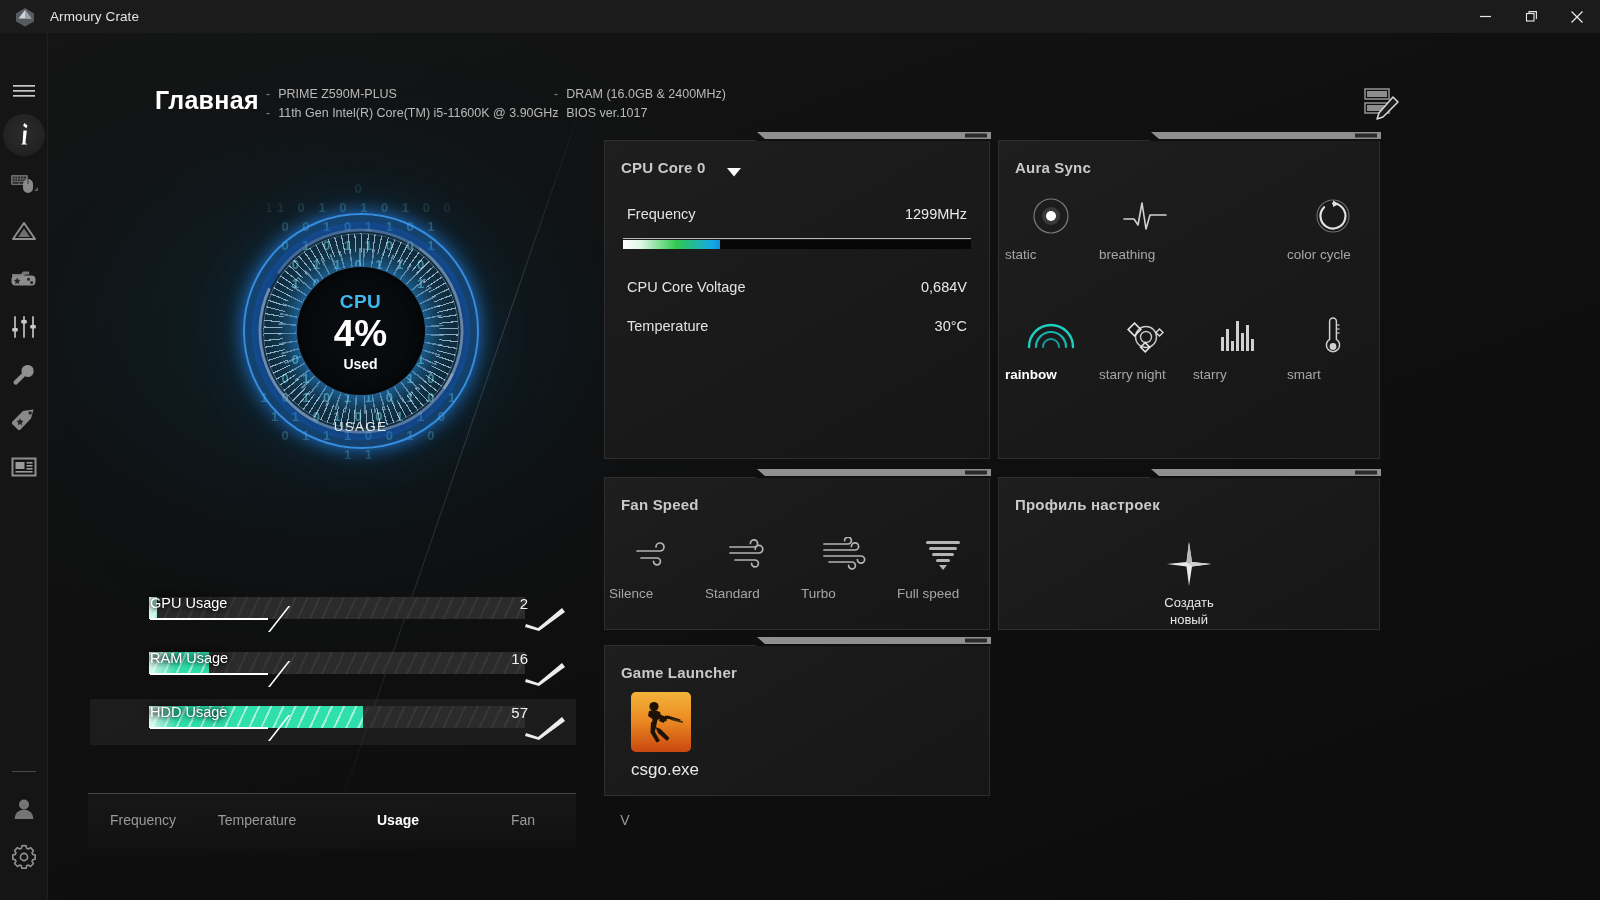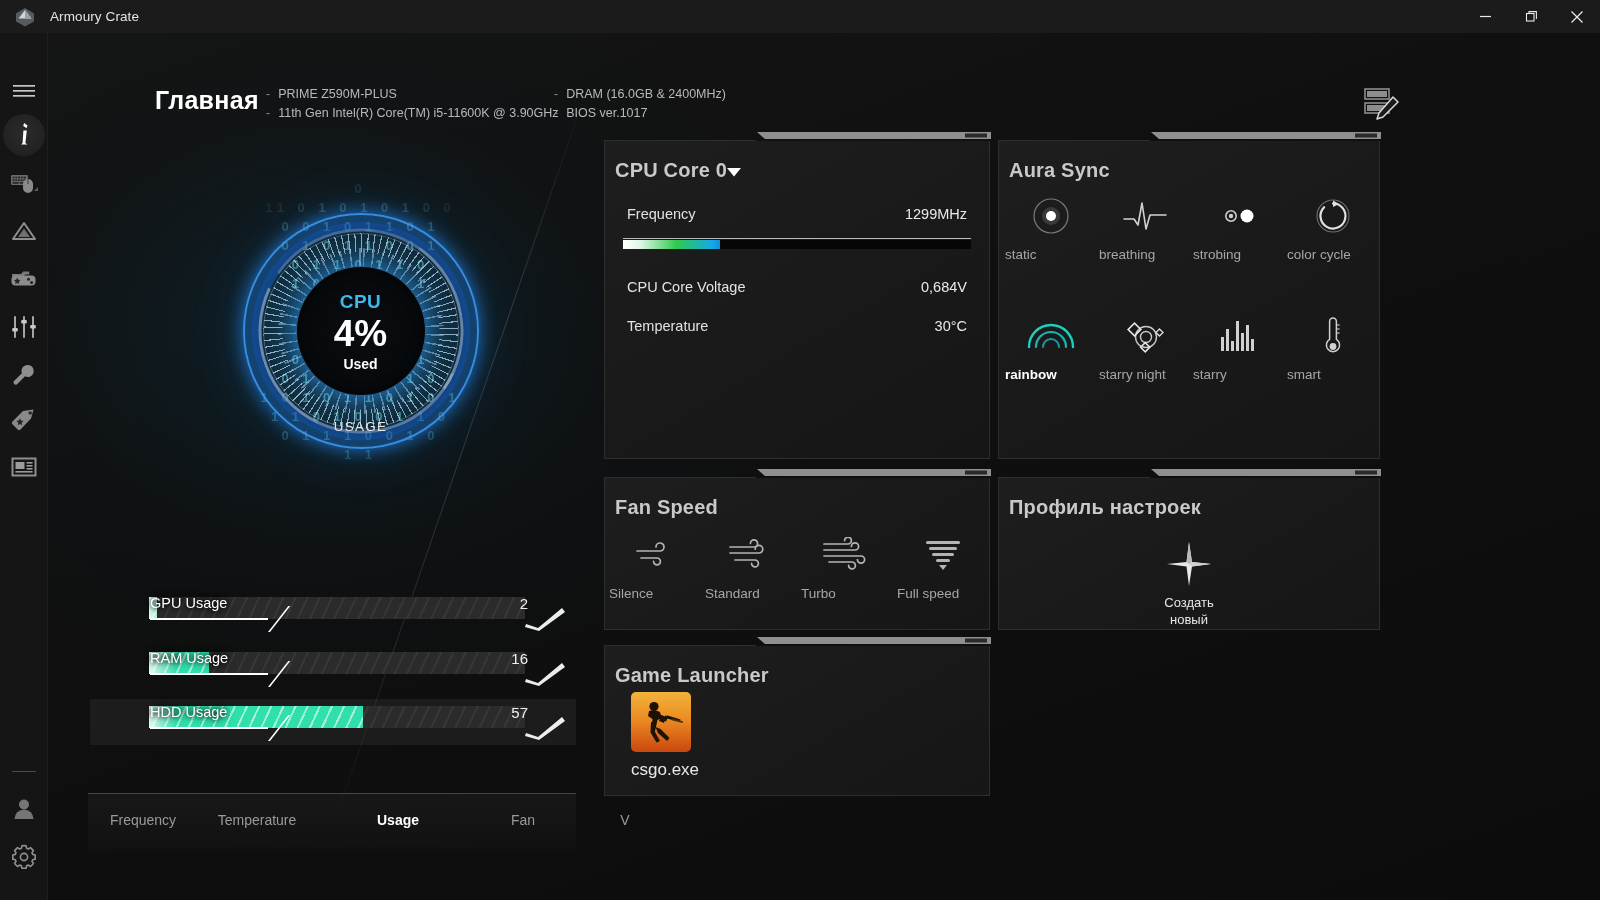--- a/index.html
+++ b/index.html
@@ -242,22 +242,22 @@
     content:""; position:absolute; left: -1px; top: -1px; width: 152px; height: 26px;
     border-top: 1px solid #2e2e2e;
     border-left: 1px solid #2e2e2e;
     box-sizing: border-box;
   }
   .panel-deco {
     position:absolute; left: 0; top: -9px; right: 0; height: 12px;
     pointer-events:none;
   }
   .panel-title {
-    position:absolute; left: 10px; top: 18px;
-    color:#c9c9c9; font-size: 20px; font-weight: bold; letter-spacing:.2px;text-align:right;
+    position:absolute; left: 16px; top: 18px;
+    color:#c9c9c9; font-size: 15px; font-weight: bold; letter-spacing:.2px;text-align:right;
   }
 
   
   .core-caret { position:absolute; left: 122px; top: 22px; }
   .metric-label { position:absolute; color:#e2e2e2; font-size: 14.5px; }
   .metric-value { position:absolute; color:#e9e9e9; font-size: 14.5px; text-align:right; }
   .freq-line { position:absolute; height:1px; background:#b9b9b9; }
   .freq-track { position:absolute; height: 9px; background:#060606; }
   .freq-fill {
     position:absolute; height: 9px;
@@ -621,30 +621,20 @@
 
     <div class="mode-item" style="left:100px; top:52px;">
       <div class="mode-icon">
         <svg width="50" height="42" viewBox="0 0 50 42">
           <polyline points="4,24 14,24 18,30 22,8 26,34 30,20 46,20" fill="none" stroke="#d2d2d2" stroke-width="1.6" stroke-linejoin="round" stroke-linecap="round"></polyline>
         </svg>
       </div>
       <div class="mode-label">breathing</div>
     </div>
 
-    <div class="mode-item" style="left:194px; top:52px;">
-      <div class="mode-icon">
-        <svg width="50" height="42" viewBox="0 0 50 42">
-          <circle cx="17" cy="21" r="5.2" fill="none" stroke="#cfcfcf" stroke-width="1.6"></circle>
-          <circle cx="17" cy="21" r="2.2" fill="#cfcfcf"></circle>
-          <circle cx="33" cy="21" r="6.5" fill="#ffffff"></circle>
-        </svg>
-      </div>
-      <div class="mode-label">strobing</div>
-    </div>
 
     <div class="mode-item active" style="left:6px; top:172px;">
       <div class="mode-icon">
         <svg width="56" height="42" viewBox="0 0 56 42">
           <path d="M6 32 a22 22 0 0 1 44 0" fill="none" stroke="#1fd8c8" stroke-width="2.4" stroke-linecap="round" opacity="0.95"></path>
           <path d="M13 32 a15 15 0 0 1 30 0" fill="none" stroke="#19c4c0" stroke-width="2.2" stroke-linecap="round" opacity="0.9"></path>
           <path d="M20 32 a8 8 0 0 1 16 0" fill="none" stroke="#17b0b8" stroke-width="2" stroke-linecap="round" opacity="0.85"></path>
         </svg>
       </div>
       <div class="mode-label">rainbow</div>

